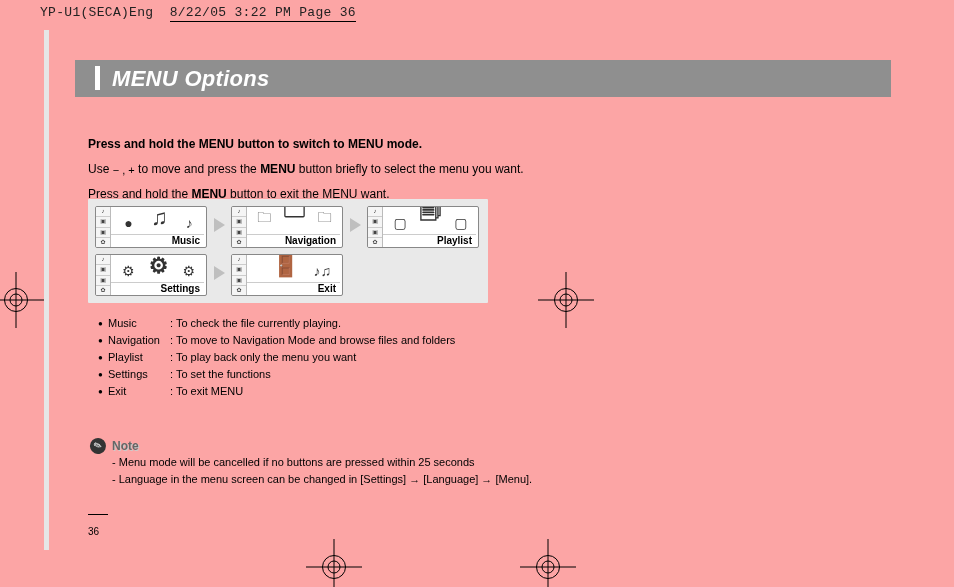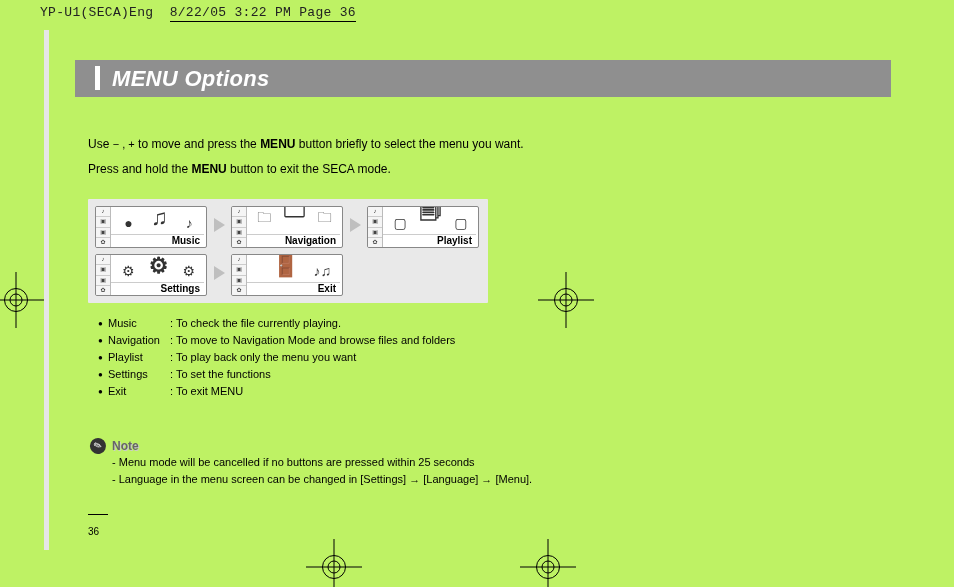--- a/index.html
+++ b/index.html
@@ -6,21 +6,21 @@
     margin: 0;
     padding: 0;
     font-family: Arial, Helvetica, sans-serif;
     background: #fff;
     color: #000;
   }
   .page {
     position: relative;
     width: 954px;
     height: 587px;
-    background: #bef264;
+    background: #fca5a5;
     overflow: hidden;
   }
   
   .slug {
     position: absolute;
     left: 40px;
     top: 5px;
     font-family: "Courier New", monospace;
     font-size: 13px;
     color: #222;
@@ -237,24 +237,27 @@
 
   <div class="leftbar"></div>
 
   <div class="titlebar">
     <span class="tick"></span>
     <span class="title">MENU Options</span>
   </div>
 
   <div class="content intro">
     <p>
+      <span class="b">Press and hold the </span><span class="b">MENU</span><span class="b"> button to switch to MENU mode.</span>
+    </p>
+    <p>
       <span>Use  </span><span class="minisymbol">− , +</span><span>  to move and press the </span><span class="b">MENU</span><span> button briefly to select the menu you want.</span>
     </p>
     <p>
-      <span>Press and hold the </span><span class="b">MENU</span><span> button to exit the SECA mode.</span>
+      <span>Press and hold the </span><span class="b">MENU</span><span> button to exit the MENU want.</span>
     </p>
   </div>
 
   <div class="screens-wrap">
     <div class="row">
       <div class="screen">
         <div class="sidecol">
             <span class="sq">♪</span>
             <span class="sq">▣</span>
             <span class="sq">▣</span>

